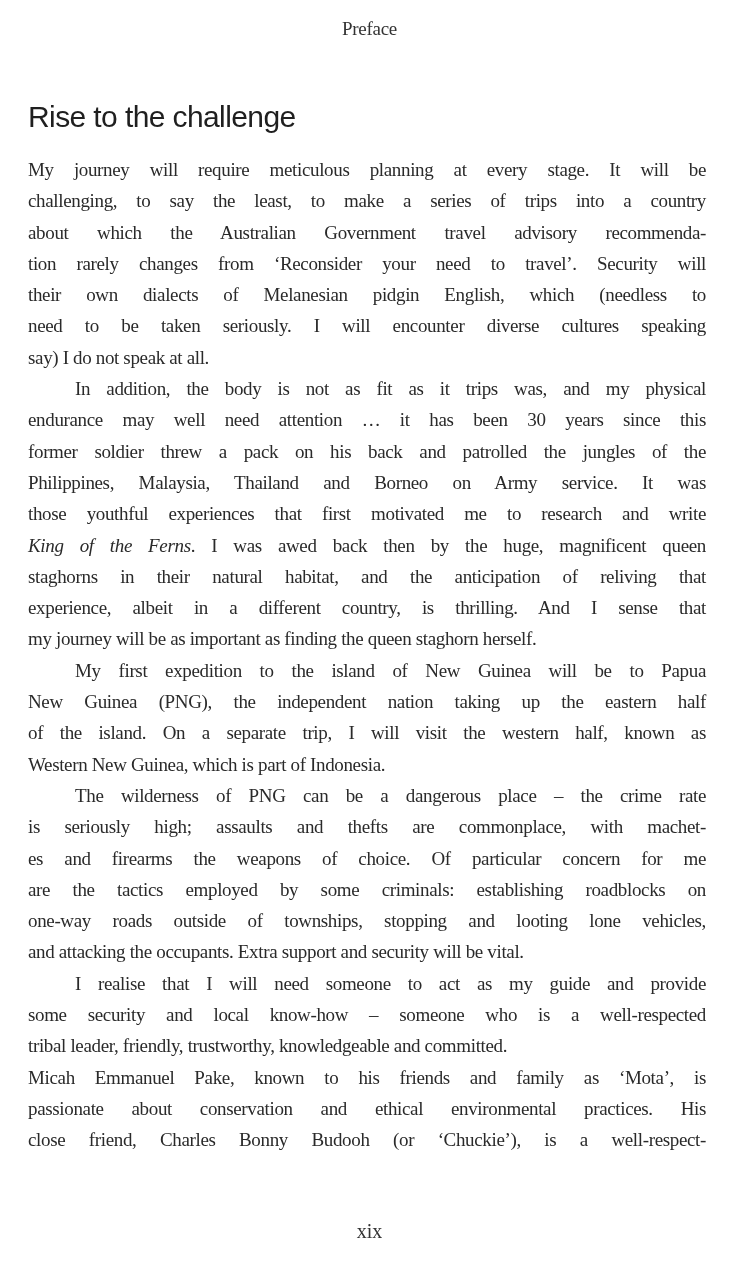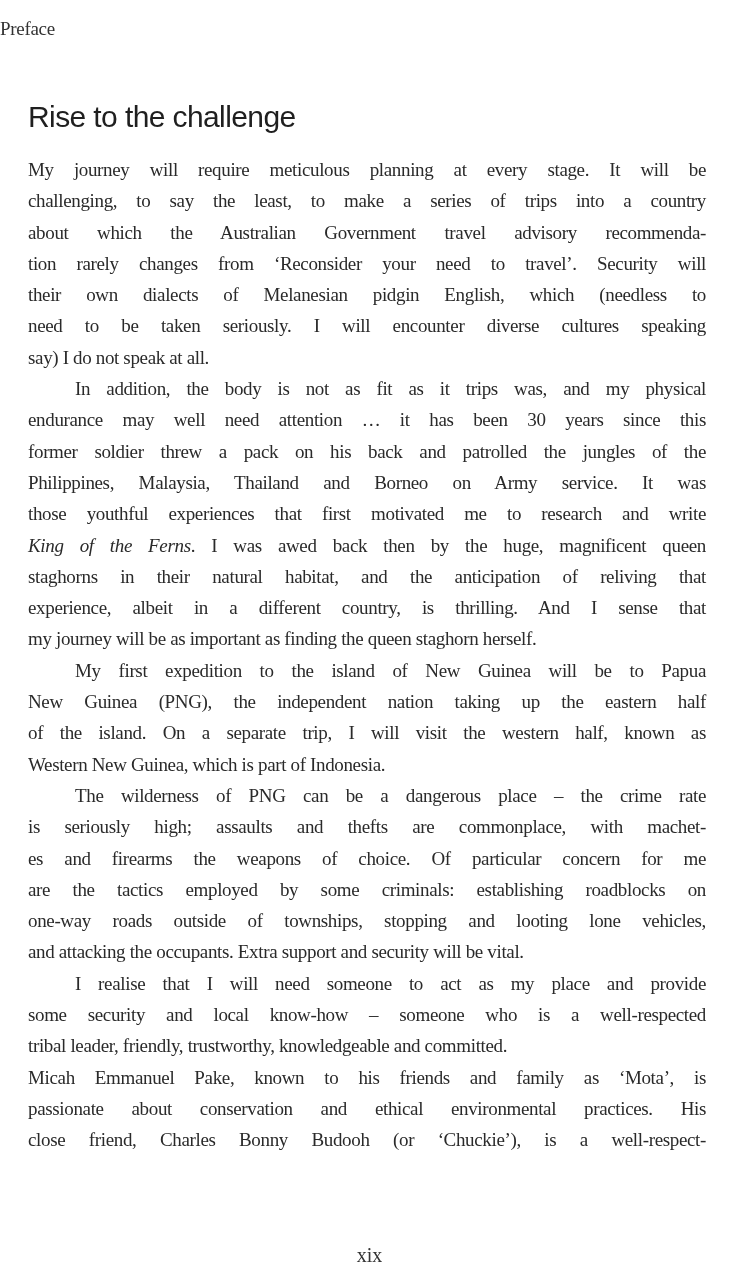--- a/index.html
+++ b/index.html
@@ -1,18 +1,18 @@
 <!DOCTYPE html>
 <html><head>
   <meta charset="utf-8">
   <style>
     html, body { margin: 0; padding: 0; background: #ffffff; }
     body { width: 739px; height: 1271px; position: relative; overflow: hidden; color: #2a2a2a; }
     .running-head {
-      position: absolute; top: 18px; left: 0; width: 739px; text-align: left;
+      position: absolute; top: 18px; left: 0; width: 739px; text-align: center;
       font-family: "Liberation Serif", serif; font-size: 19px; color: #333;
       letter-spacing: -0.3px;
     }
     .heading {
       position: absolute; top: 100px; left: 28px;
       font-family: "Liberation Sans", sans-serif; font-size: 30px; font-weight: normal;
       color: #1f1f1f; letter-spacing: -0.6px; margin: 0;
     }
     .body {
       position: absolute; top: 154px; left: 28px; width: 678px;
@@ -21,21 +21,21 @@
     }
     .line {
       display: block; height: 31.3px; white-space: nowrap;
       text-align: justify; text-align-last: justify; letter-spacing: -0.35px;
     }
     .line.last { text-align-last: left; }
     .line.indent { padding-left: 47px; }
     .line em { font-style: italic; }
     .folio {
       position: absolute; top: 1220px; left: 0; width: 739px; text-align: center;
-      font-family: "Liberation Serif", serif; font-size: 20px; color: #333; margin-top: 24px;
+      font-family: "Liberation Serif", serif; font-size: 20px; color: #333;
     }
   </style>
 </head>
 <body>
 
 <div class="running-head">Preface</div>
 
 <h2 class="heading">Rise to the challenge</h2>
 
 <div class="body">
@@ -72,21 +72,21 @@
   <div>
     <span class="line indent">The wilderness of PNG can be a dangerous place – the crime rate</span>
     <span class="line">is seriously high; assaults and thefts are commonplace, with machet-</span>
     <span class="line">es and firearms the weapons of choice. Of particular concern for me</span>
     <span class="line">are the tactics employed by some criminals: establishing roadblocks on</span>
     <span class="line">one-way roads outside of townships, stopping and looting lone vehicles,</span>
     <span class="line last">and attacking the occupants. Extra support and security will be vital.</span>
   </div>
 
   <div>
-    <span class="line indent">I realise that I will need someone to act as my place and provide</span>
+    <span class="line indent">I realise that I will need someone to act as my guide and provide</span>
     <span class="line">some security and local know-how – someone who is a well-respected</span>
     <span class="line last">tribal leader, friendly, trustworthy, knowledgeable and committed.</span>
   </div>
 
   <div>
     <span class="line">Micah Emmanuel Pake, known to his friends and family as ‘Mota’, is</span>
     <span class="line">passionate about conservation and ethical environmental practices. His</span>
     <span class="line">close friend, Charles Bonny Budooh (or ‘Chuckie’), is a well-respect-</span>
   </div>
 </div>

